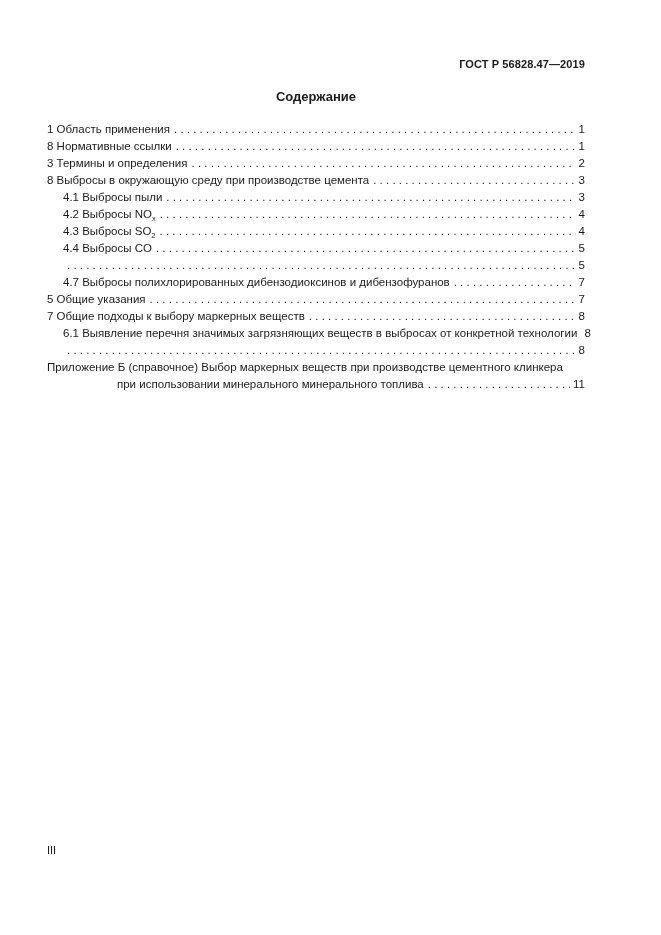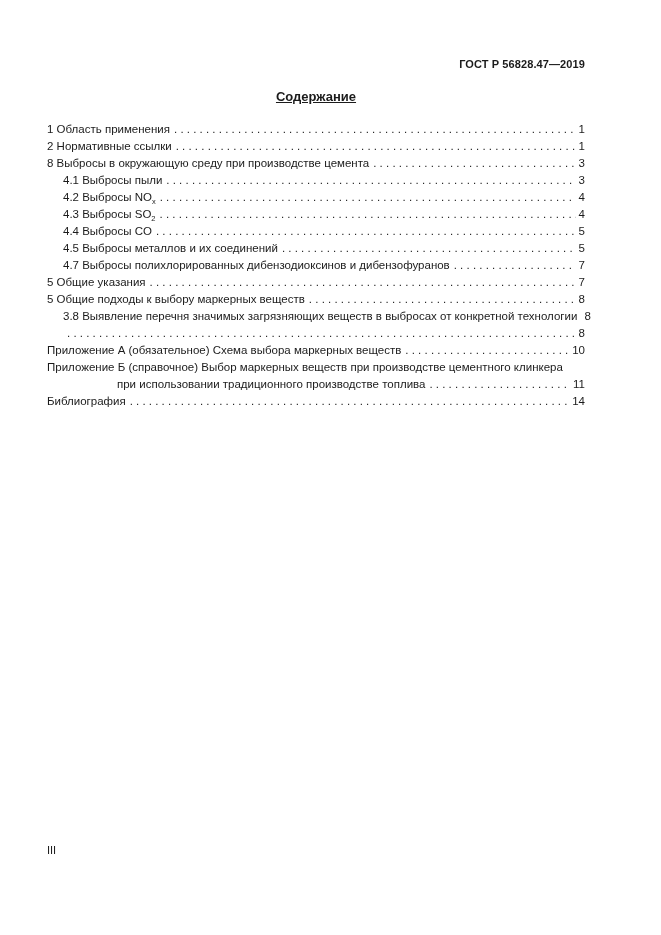--- a/index.html
+++ b/index.html
@@ -26,21 +26,20 @@
     font-size: 11px;
     letter-spacing: 0.1px;
   }
 
   .doc-title {
     position: absolute;
     top: 89px; left: 47px; right: 76px;
     text-align: center;
     font-weight: 700;
     font-size: 13px;
-    text-decoration: underline;
   }
 
   .toc {
     position: absolute;
     top: 121px; left: 47px; right: 76px;
     font-size: 11.5px;
     line-height: 17px;
   }
 
   .toc-row {
@@ -87,25 +86,30 @@
 
   <div class="toc">
 
     <div class="toc-row">
       <span class="toc-label">1 Область применения</span>
       <span class="toc-dots"></span>
       <span class="toc-page">1</span>
     </div>
 
     <div class="toc-row">
-      <span class="toc-label">2 Нормативные ссылки</span>
+      <span class="toc-label">8 Нормативные ссылки</span>
       <span class="toc-dots"></span>
       <span class="toc-page">1</span>
     </div>
 
+    <div class="toc-row">
+      <span class="toc-label">3 Термины и определения</span>
+      <span class="toc-dots"></span>
+      <span class="toc-page">2</span>
+    </div>
 
     <div class="toc-row">
       <span class="toc-label">8 Выбросы в окружающую среду при производстве цемента</span>
       <span class="toc-dots"></span>
       <span class="toc-page">3</span>
     </div>
 
     <div class="toc-row indent-1">
       <span class="toc-label">4.1 Выбросы пыли</span>
       <span class="toc-dots"></span>
@@ -124,74 +128,63 @@
       <span class="toc-page">4</span>
     </div>
 
     <div class="toc-row indent-1">
       <span class="toc-label">4.4 Выбросы CO</span>
       <span class="toc-dots"></span>
       <span class="toc-page">5</span>
     </div>
 
     <div class="toc-row indent-1">
-      <span class="toc-label">4.5 Выбросы металлов и их соединений</span>
       <span class="toc-dots"></span>
       <span class="toc-page">5</span>
     </div>
 
 
     <div class="toc-row indent-1">
       <span class="toc-label">4.7 Выбросы полихлорированных дибензодиоксинов и дибензофуранов</span>
       <span class="toc-dots"></span>
       <span class="toc-page">7</span>
     </div>
 
     <div class="toc-row">
       <span class="toc-label">5 Общие указания</span>
       <span class="toc-dots"></span>
       <span class="toc-page">7</span>
     </div>
 
     <div class="toc-row">
-      <span class="toc-label">5 Общие подходы к выбору маркерных веществ</span>
+      <span class="toc-label">7 Общие подходы к выбору маркерных веществ</span>
       <span class="toc-dots"></span>
       <span class="toc-page">8</span>
     </div>
 
     <div class="toc-row indent-1">
-      <span class="toc-label">3.8 Выявление перечня значимых загрязняющих веществ в выбросах от конкретной технологии</span>
+      <span class="toc-label">6.1 Выявление перечня значимых загрязняющих веществ в выбросах от конкретной технологии</span>
       <span class="toc-dots"></span>
       <span class="toc-page">8</span>
     </div>
 
     <div class="toc-row indent-1">
       <span class="toc-dots"></span>
       <span class="toc-page">8</span>
     </div>
 
-    <div class="toc-row">
-      <span class="toc-label">Приложение А (обязательное) Схема выбора маркерных веществ</span>
-      <span class="toc-dots"></span>
-      <span class="toc-page">10</span>
-    </div>
 
     <div class="toc-row">
       <span class="toc-label">Приложение Б (справочное) Выбор маркерных веществ при производстве цементного клинкера</span>
     </div>
 
     <div class="toc-row indent-2">
-      <span class="toc-label">при использовании традиционного производстве топлива</span>
+      <span class="toc-label">при использовании минерального минерального топлива</span>
       <span class="toc-dots"></span>
       <span class="toc-page">11</span>
     </div>
 
-    <div class="toc-row">
-      <span class="toc-label">Библиография</span>
-      <span class="toc-dots"></span>
-      <span class="toc-page">14</span>
-    </div>
 
   </div>
 
   <div class="folio">III</div>
 
 </div>
 
 </body></html>

